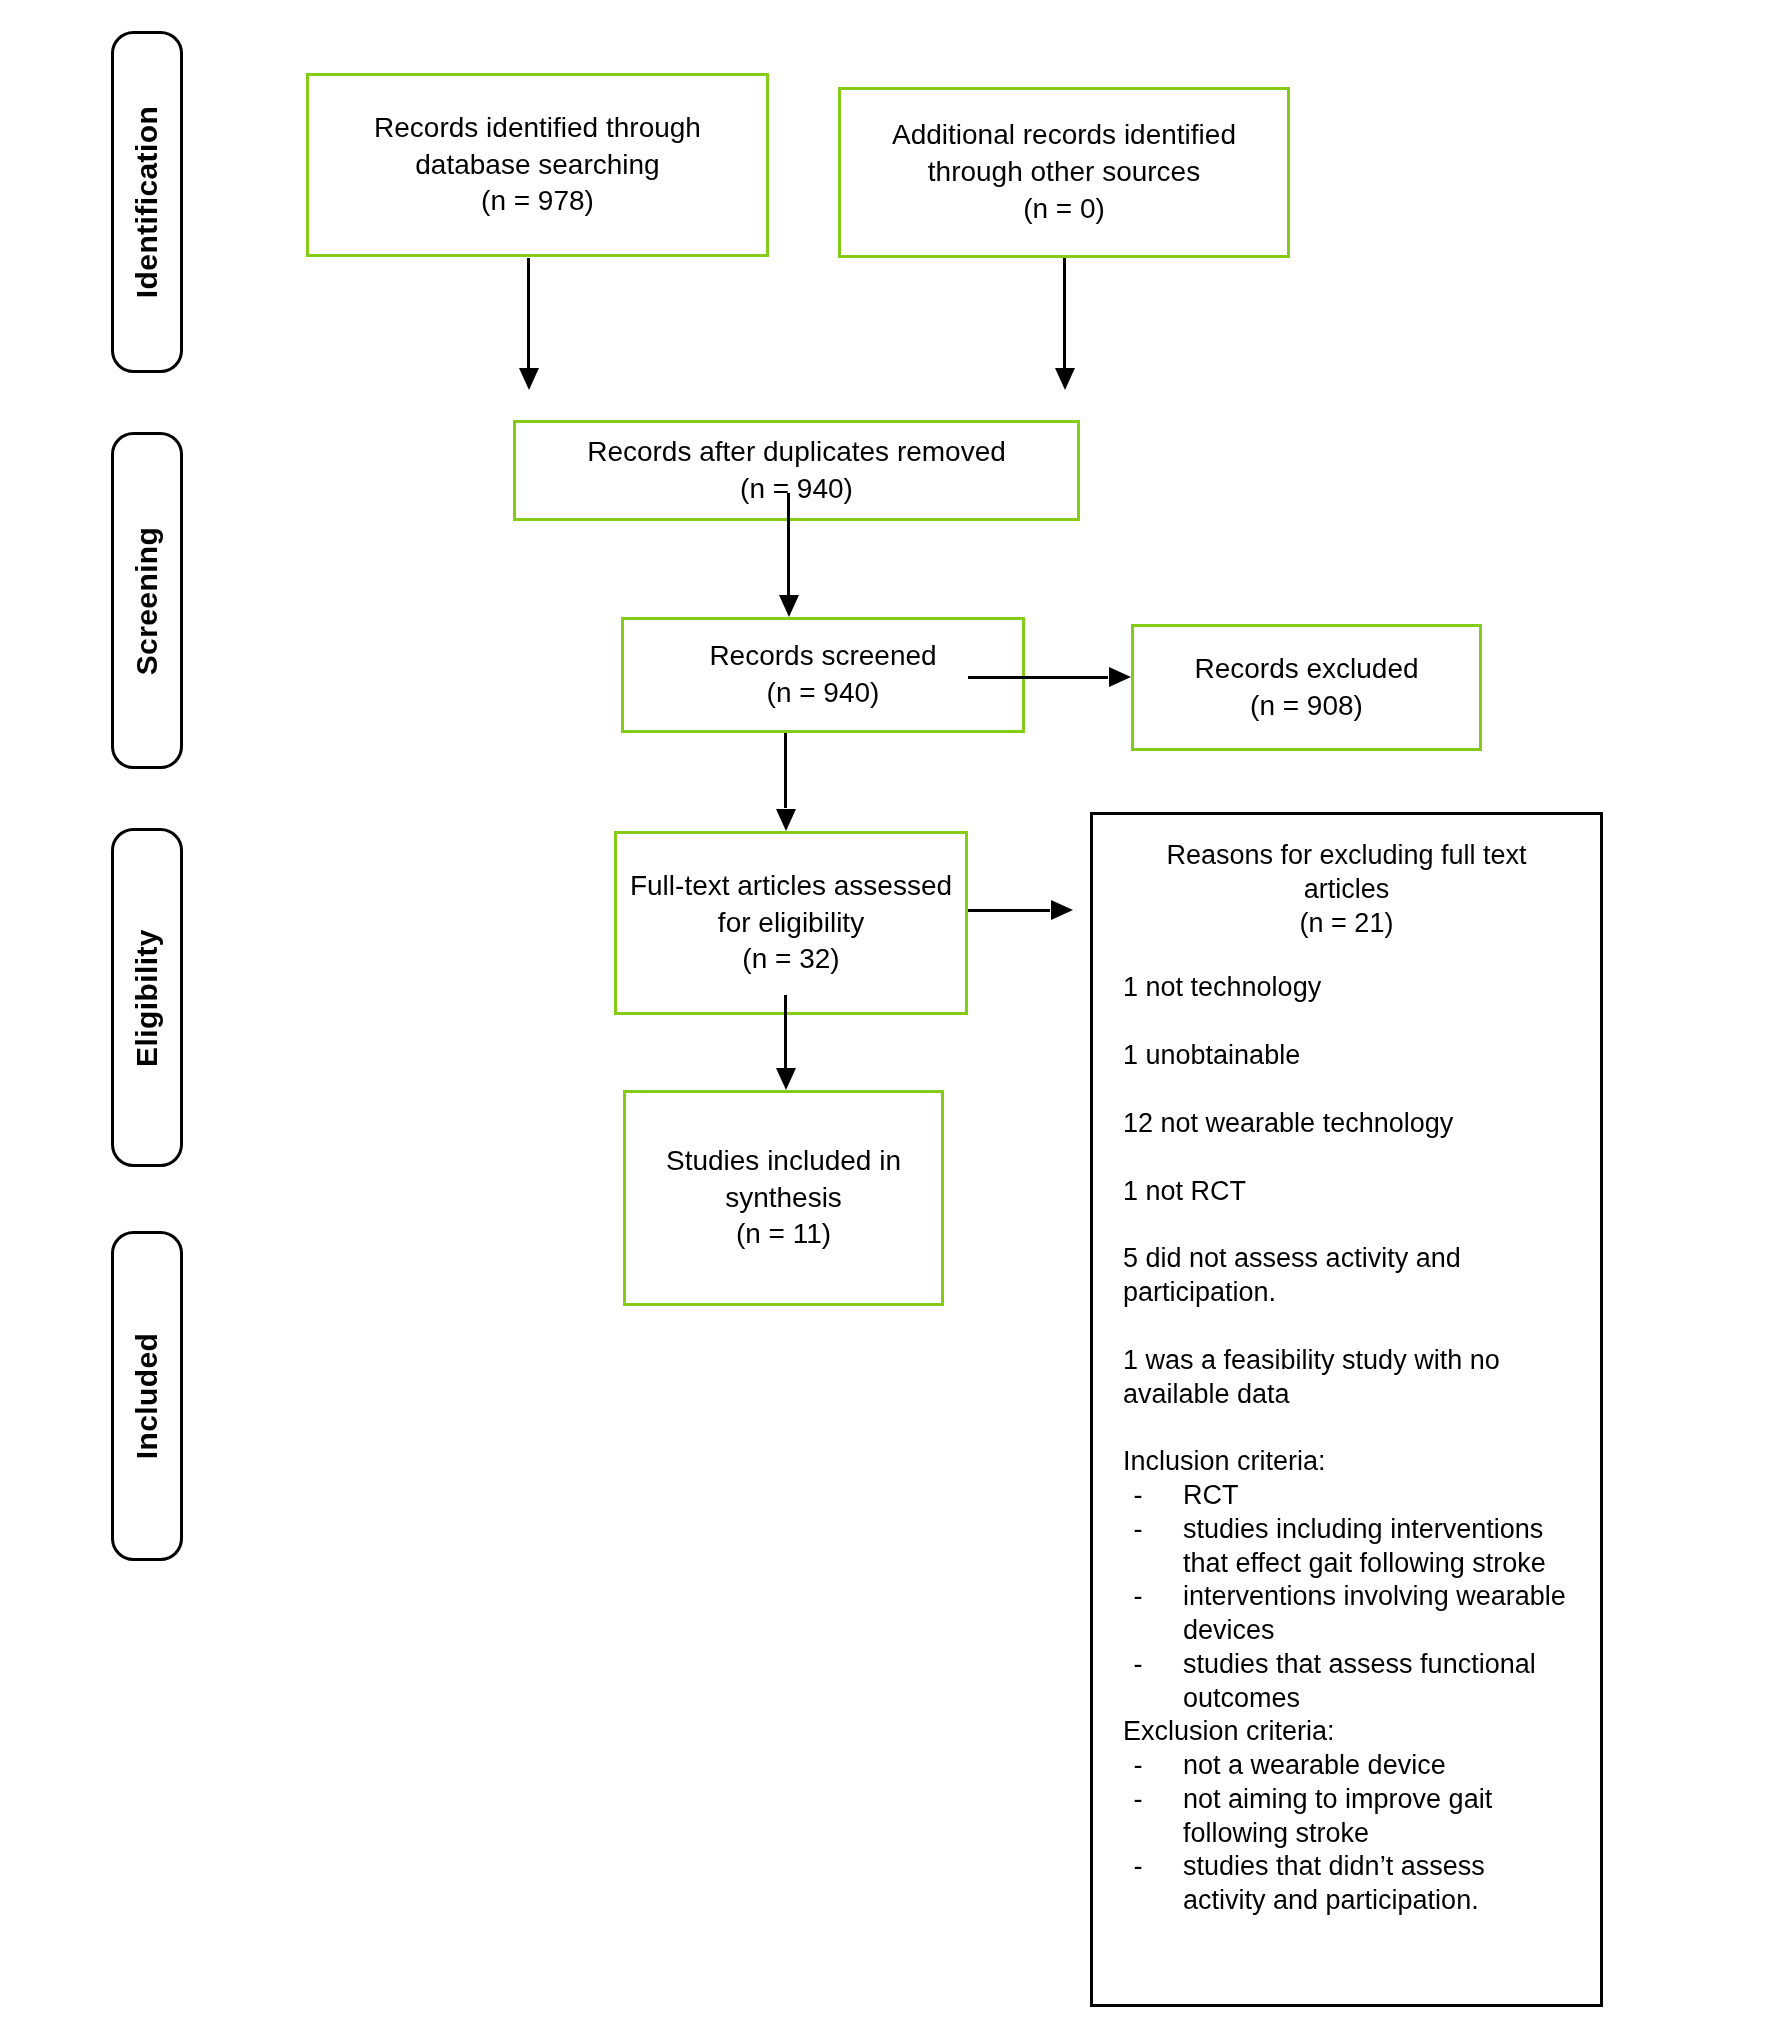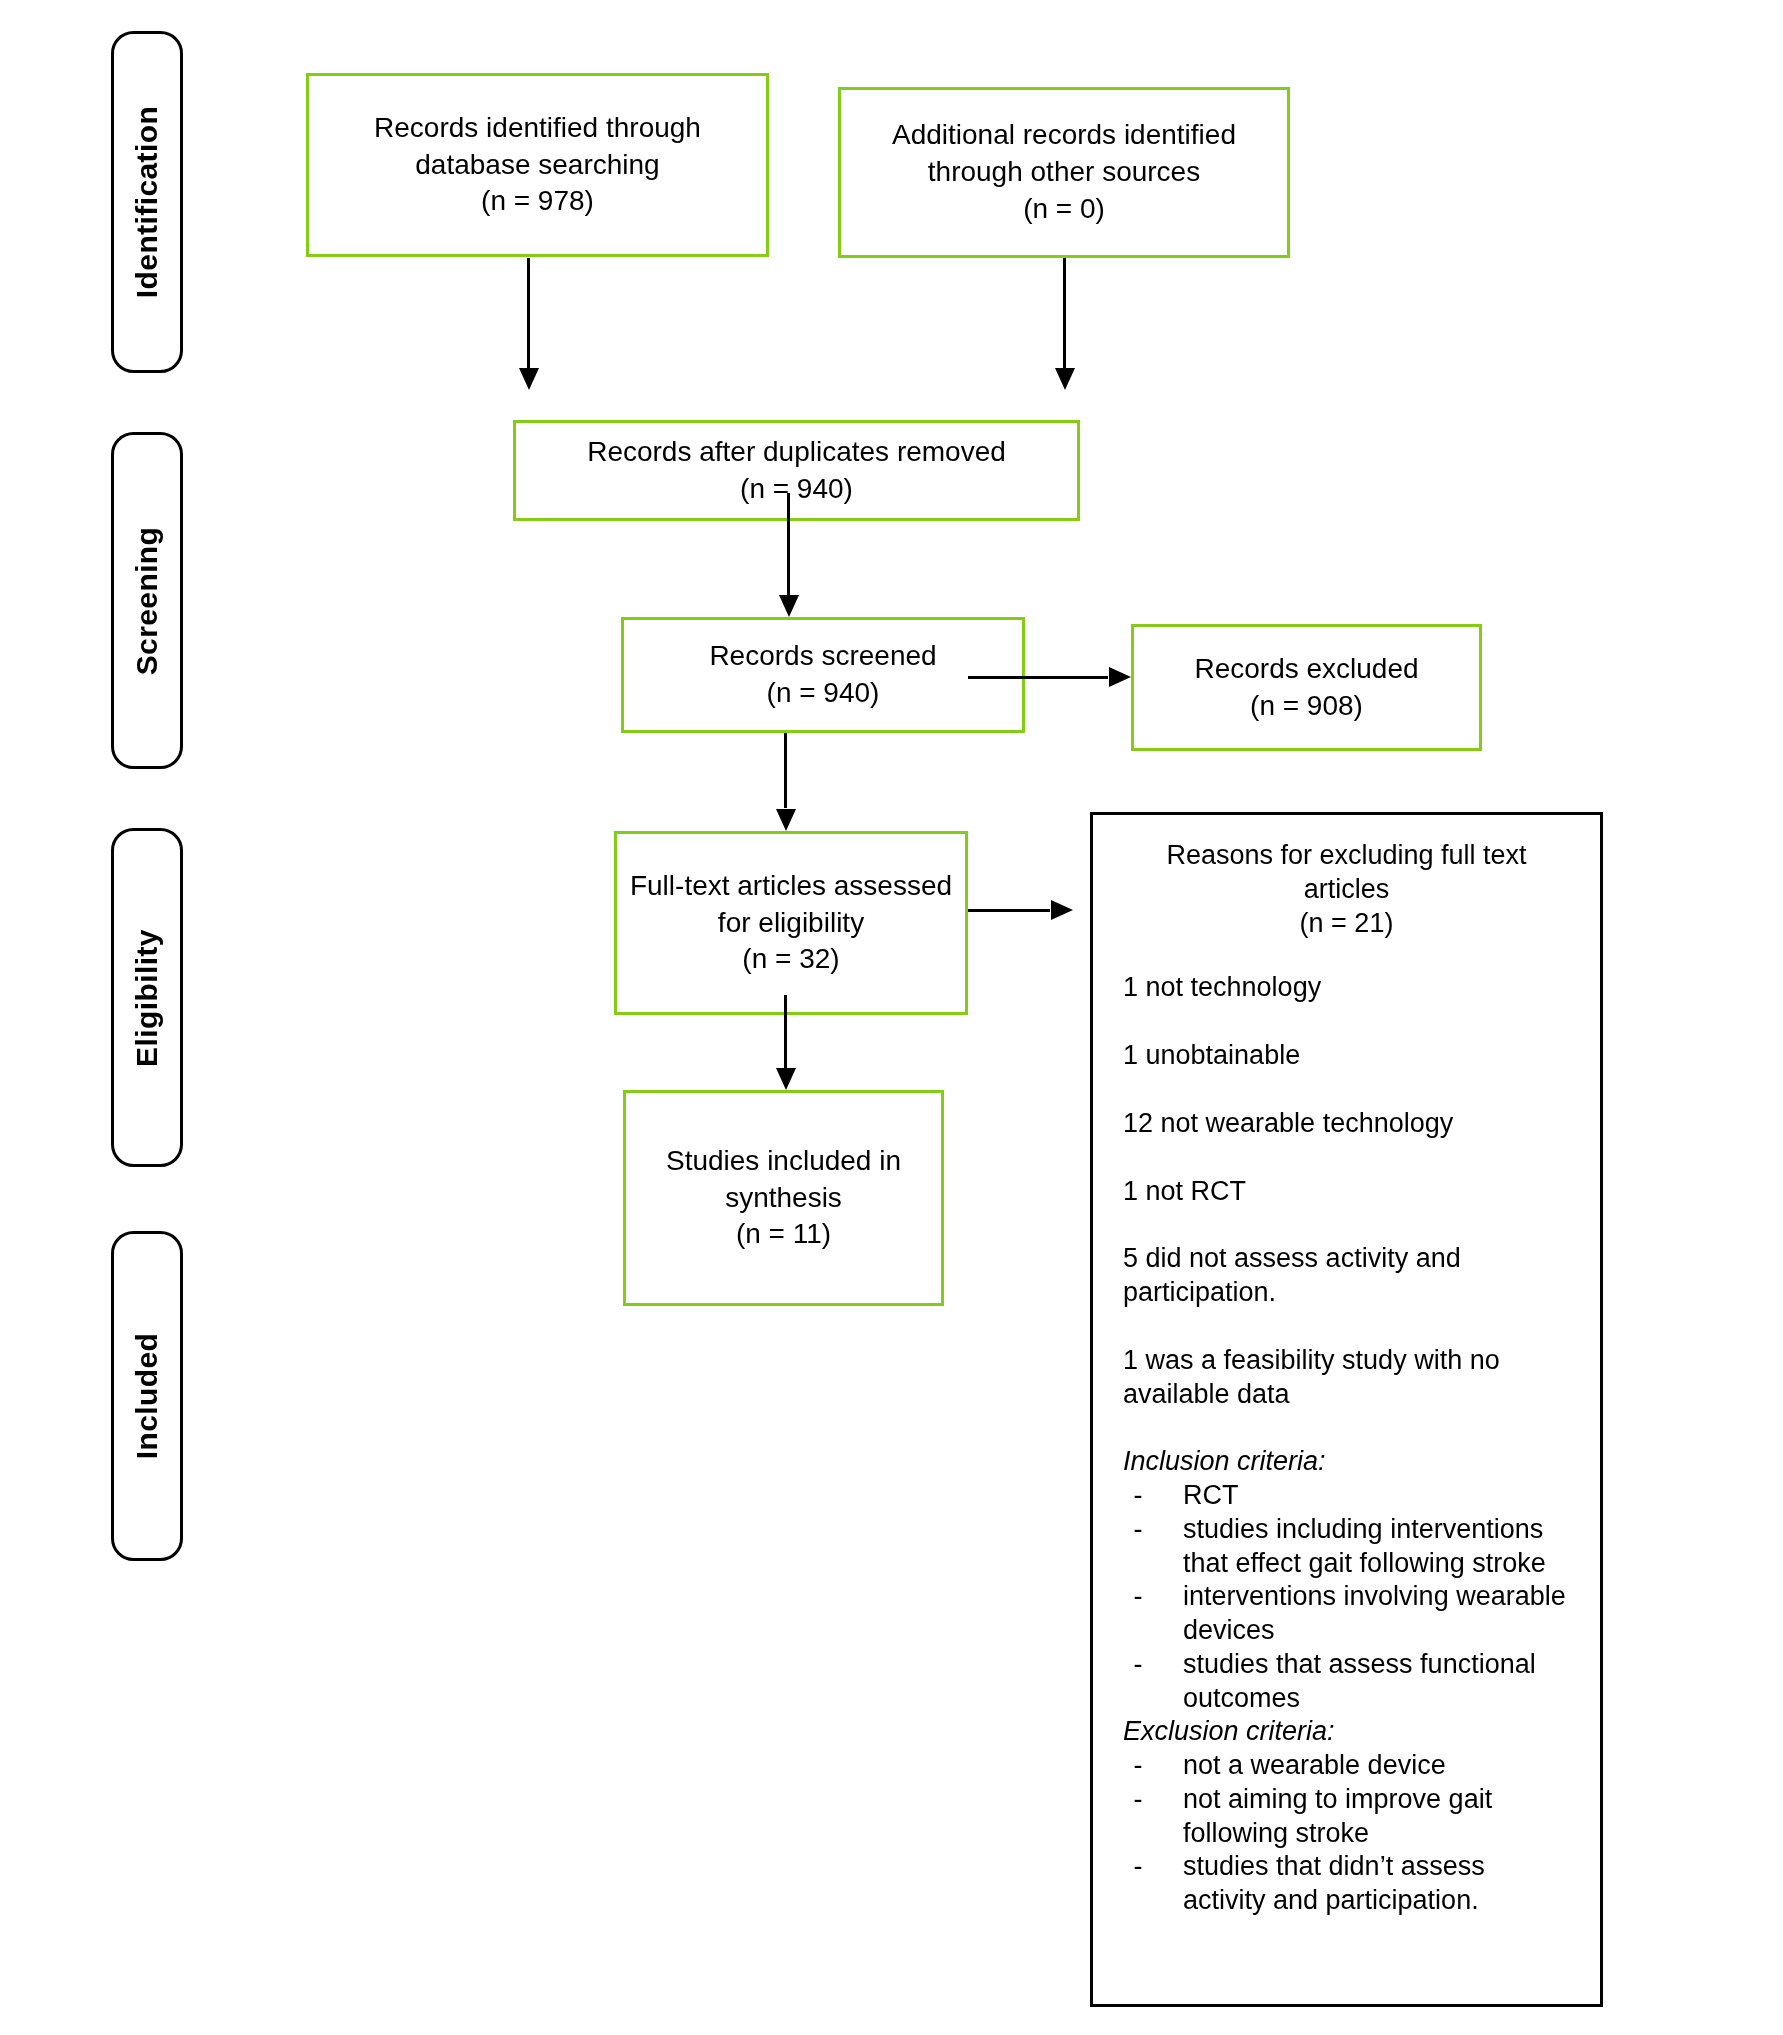--- a/index.html
+++ b/index.html
@@ -57,21 +57,21 @@
     line-height:1.25;
   }
   .panel .panel-title{
     text-align:center;
     white-space:pre-line;
     margin-bottom:31px;
   }
   .panel .reason{
     margin-bottom:34px;
   }
-  .panel .crit-heading{margin:0;font-style:italic;}
+  .panel .crit-heading{margin:0;}
   .bullet{display:flex;}
   .bullet .dash{
     flex:0 0 60px;
     box-sizing:border-box;
     padding-left:10.5px;
   }
   .bullet .btext{flex:1;}
   
   .vline{position:absolute;width:3px;background:#000;}
   .hline{position:absolute;height:3px;background:#000;}

